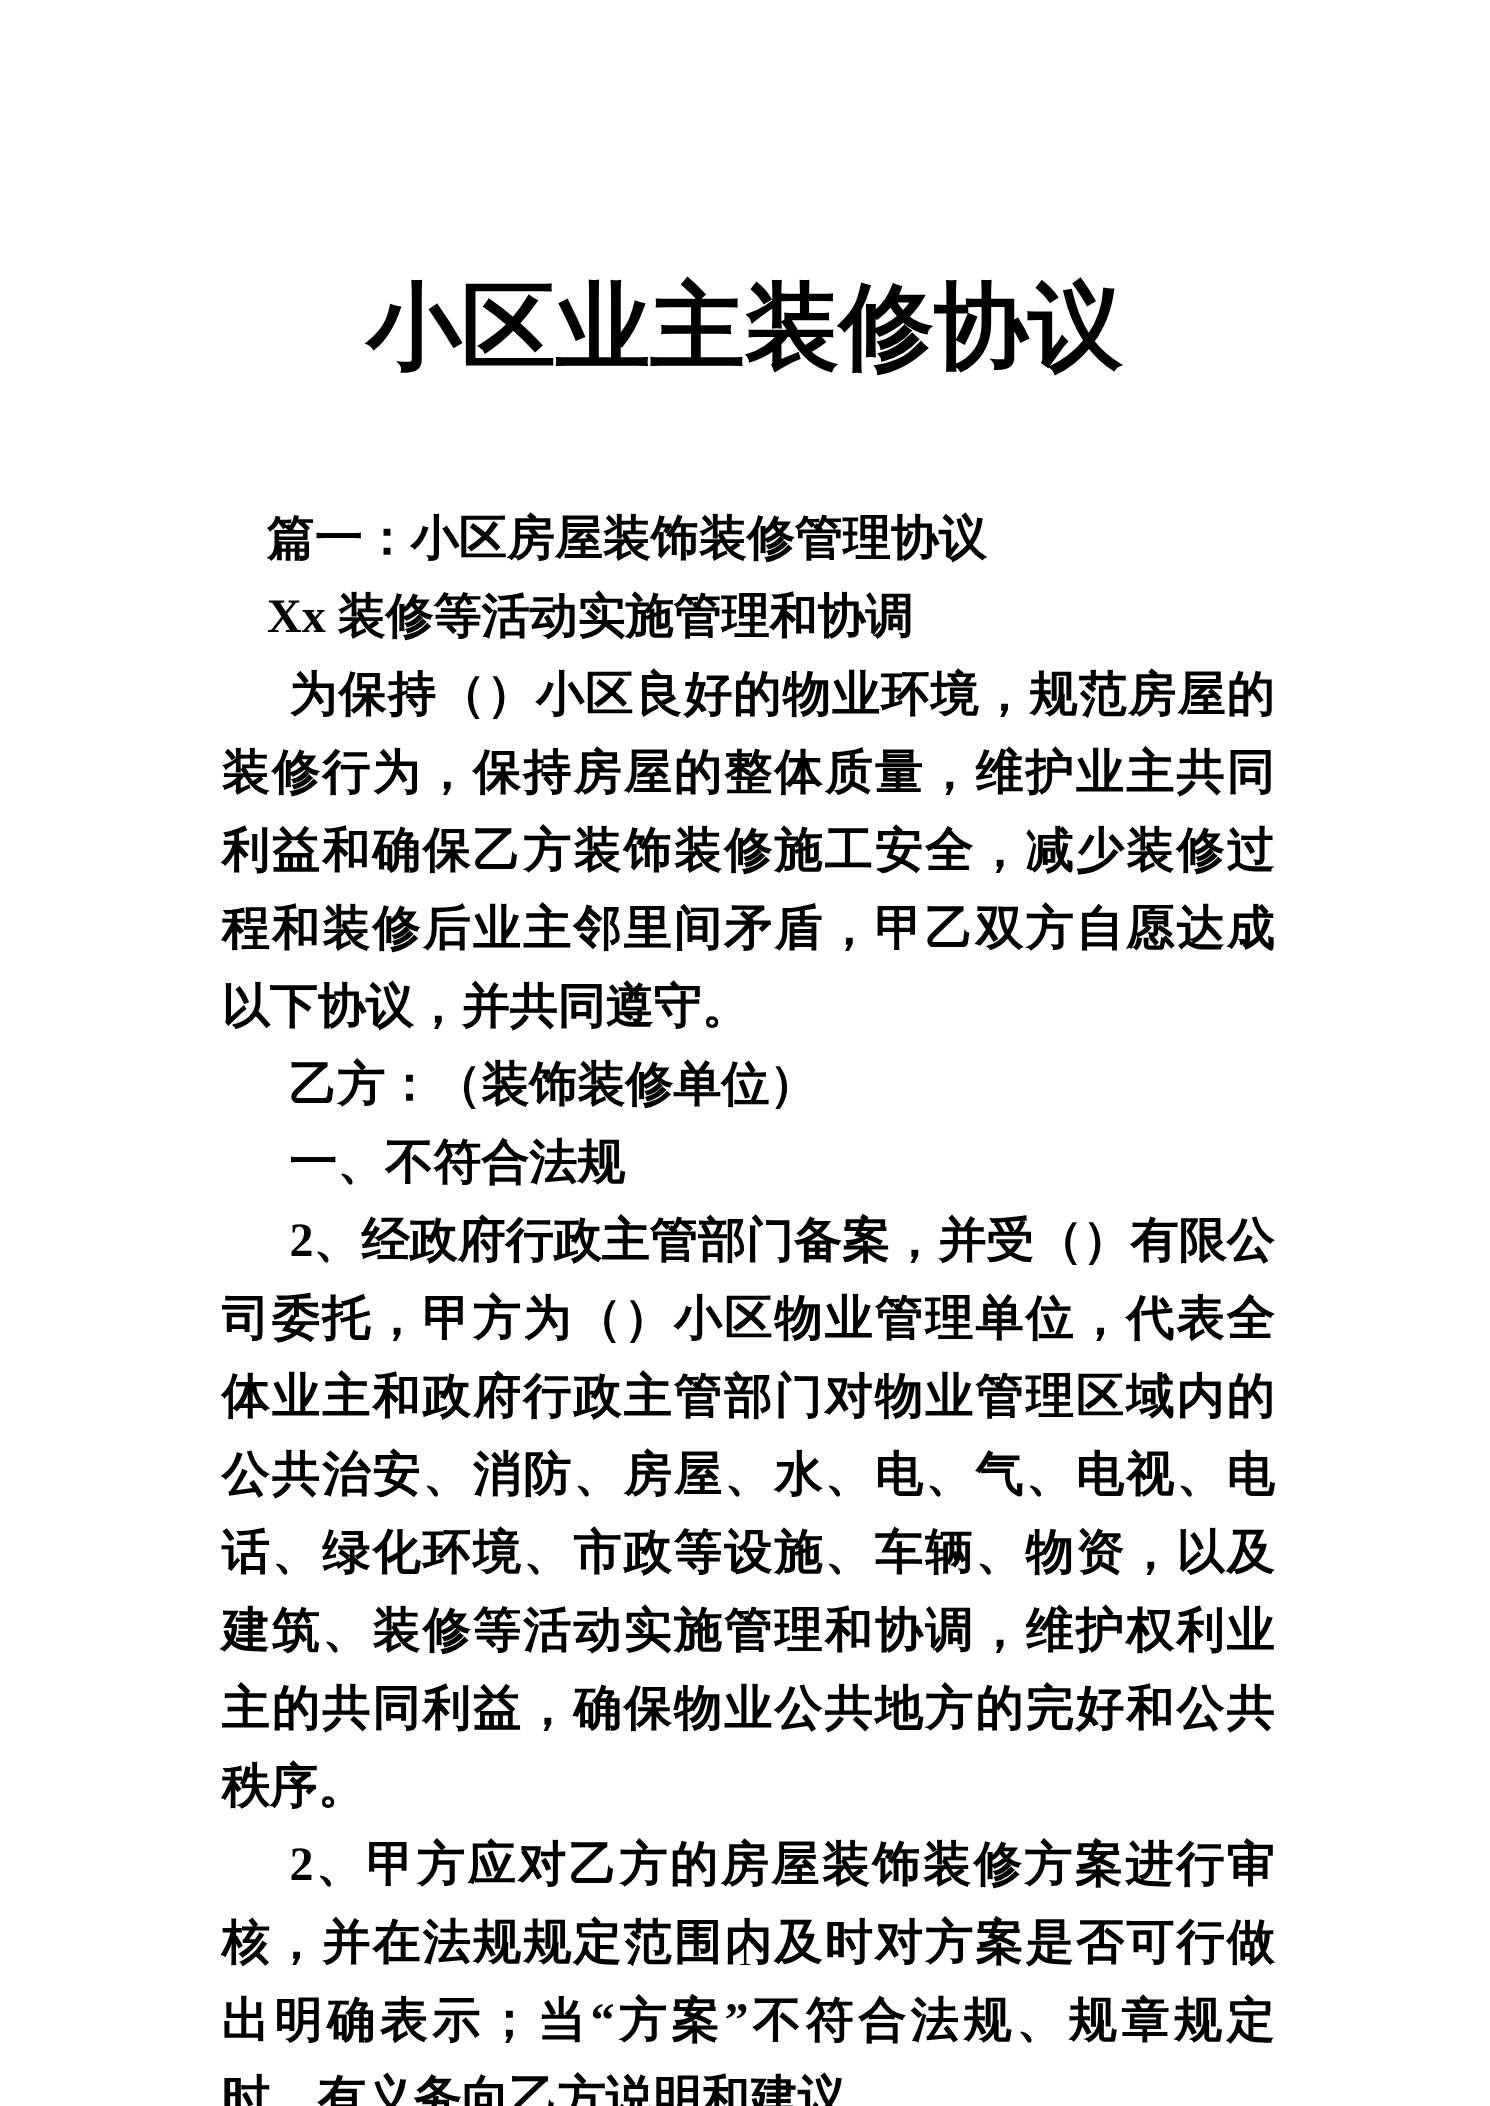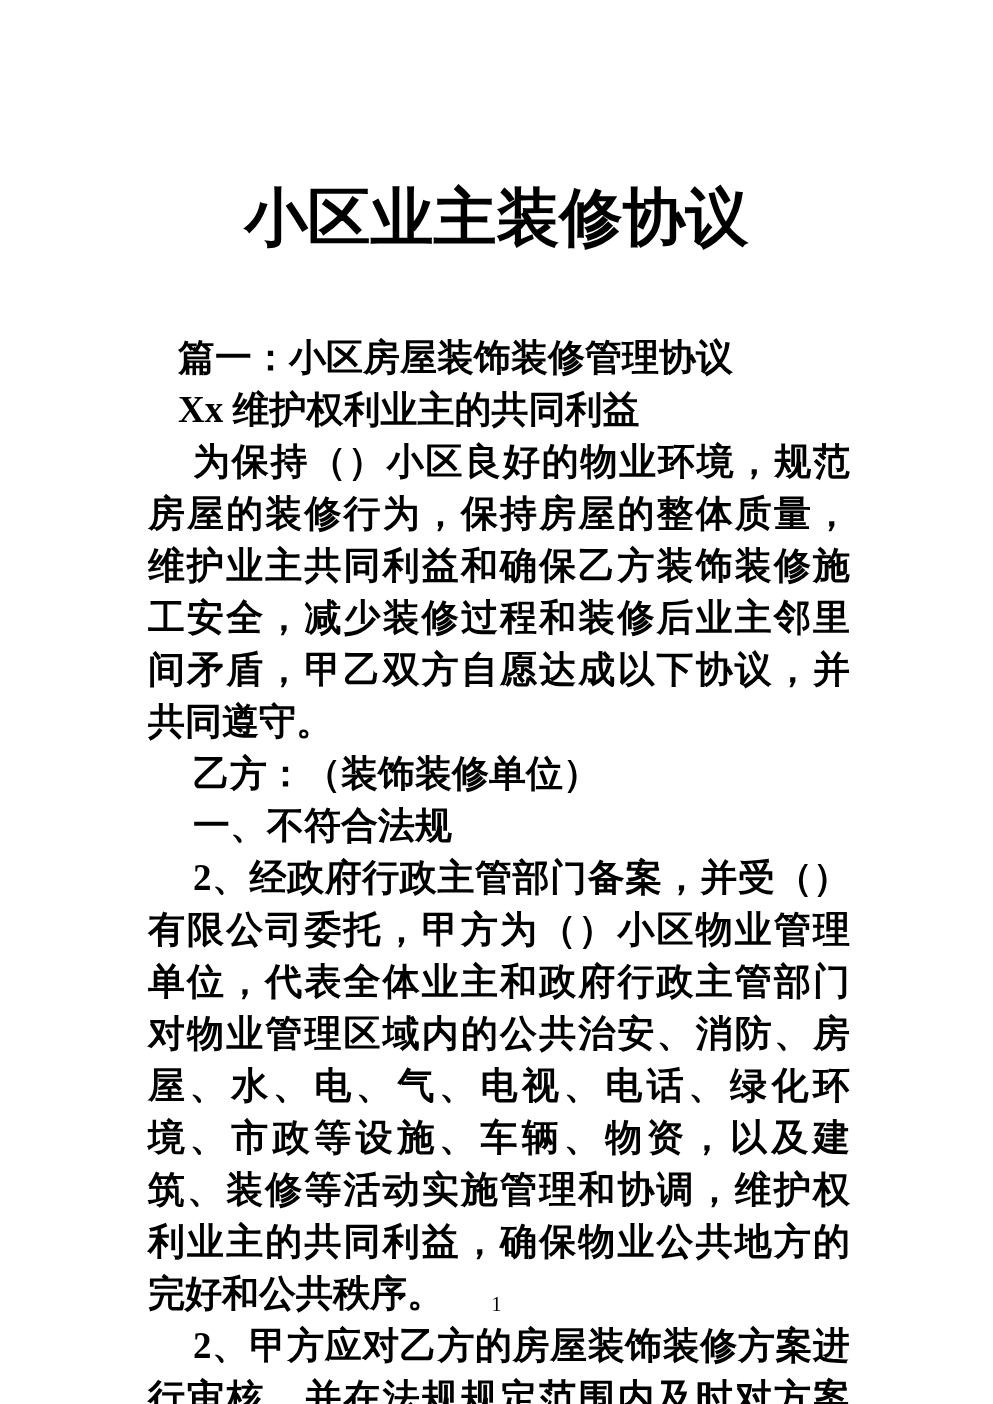--- a/index.html
+++ b/index.html
@@ -29,21 +29,21 @@
     text-align: center;
     white-space: nowrap;
   }
   .doc-body {
     margin-top: 76px;
     margin-left: 148px;
     width: 702px;
   }
   .para {
     margin: 0;
-    font-size: 37px;
+    font-size: 32px;
     line-height: 52px;
     font-weight: bold;
     text-align: justify;
     text-justify: inter-character;
   }
   .indent-sm { text-indent: 30px; }
   .indent-md { text-indent: 45px; }
   .page-footer {
     position: absolute;
     top: 1292px;
@@ -58,21 +58,21 @@
   }
 </style>
 </head>
 <body>
 
 <div class="page">
   <h1 class="doc-title">小区业主装修协议</h1>
 
   <div class="doc-body">
       <p class="para indent-sm">篇一：小区房屋装饰装修管理协议</p>
-      <p class="para indent-sm">Xx 维护权利业主的共同利益</p>
+      <p class="para indent-sm">Xx 装修等活动实施管理和协调</p>
       <p class="para indent-md">为保持（）小区良好的物业环境，规范房屋的装修行为，保持房屋的整体质量，维护业主共同利益和确保乙方装饰装修施工安全，减少装修过程和装修后业主邻里间矛盾，甲乙双方自愿达成以下协议，并共同遵守。</p>
       <p class="para indent-md">乙方：（装饰装修单位）</p>
       <p class="para indent-md">一、不符合法规</p>
       <p class="para indent-md">2、经政府行政主管部门备案，并受（）有限公司委托，甲方为（）小区物业管理单位，代表全体业主和政府行政主管部门对物业管理区域内的公共治安、消防、房屋、水、电、气、电视、电话、绿化环境、市政等设施、车辆、物资，以及建筑、装修等活动实施管理和协调，维护权利业主的共同利益，确保物业公共地方的完好和公共秩序。</p>
       <p class="para indent-md">2、甲方应对乙方的房屋装饰装修方案进行审核，并在法规规定范围内及时对方案是否可行做出明确表示；当“方案”不符合法规、规章规定时，有义务向乙方说明和建议。</p>
     </div>
 
   <div class="page-footer">
     <span class="page-number">1</span>
   </div>

